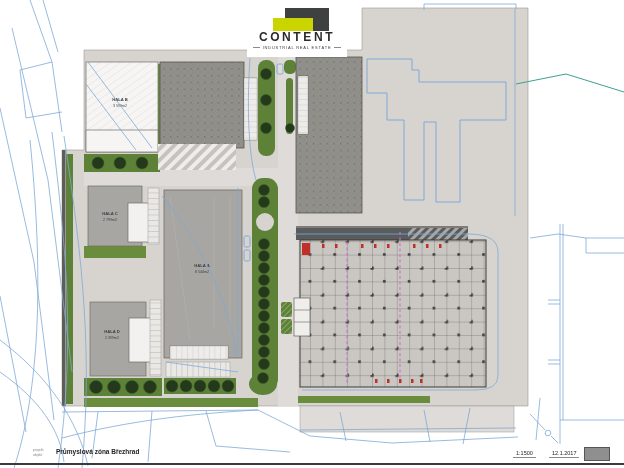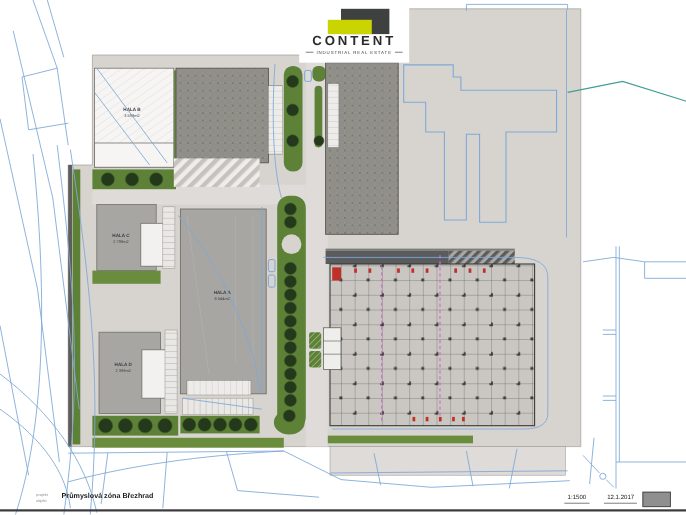--- a/index.html
+++ b/index.html
@@ -1,20 +1,20 @@
 <!DOCTYPE html>
 <html><head>
 <meta charset="utf-8">
 <style>
   html,body{margin:0;padding:0;background:#fff;}
   .page{position:relative;width:624px;height:468px;background:#ffffff;overflow:hidden;
         font-family:"Liberation Sans",sans-serif;}
   .page svg{position:absolute;left:0;top:0;}
   
-  .logo{position:absolute;left:272px;top:0;width:100px;height:57px;background:#fff;
+  .logo{position:absolute;left:247px;top:0;width:100px;height:57px;background:#fff;
         box-sizing:border-box;display:flex;flex-direction:column;align-items:center;z-index:6;}
   .logo-mark{position:relative;width:100%;height:32px;}
   .logo-dark{position:absolute;left:38px;top:8px;width:44px;height:23px;background:#3f4040;}
   .logo-lime{position:absolute;left:26px;top:18px;width:40px;height:13px;background:#c9d400;}
   .logo-brand{font-size:12px;font-weight:bold;letter-spacing:2.6px;color:#2b2b2d;line-height:11px;white-space:nowrap;}
   .logo-tagline-row{display:flex;align-items:center;gap:3px;margin-top:1.5px;}
   .tl-line{display:block;width:7px;height:1px;background:#8a8a8a;}
   .logo-tagline{font-size:4px;letter-spacing:0.8px;color:#3c3c3e;white-space:nowrap;}
   
   .tb{position:absolute;z-index:6;white-space:nowrap;}

